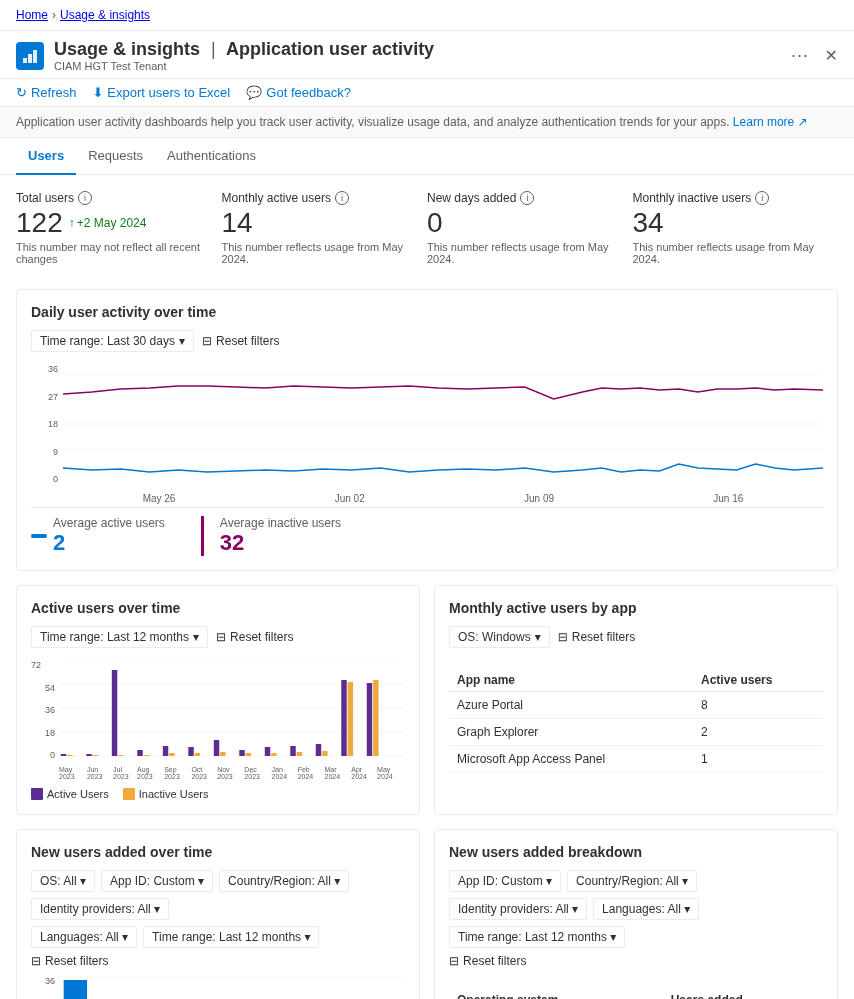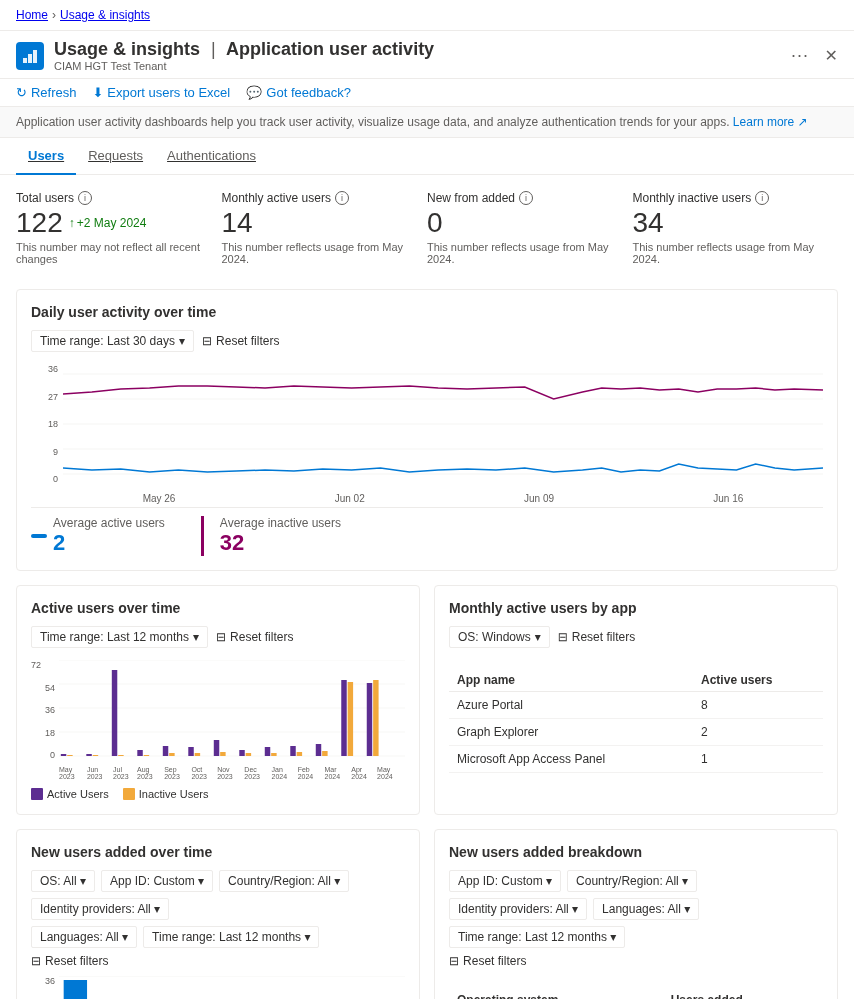--- a/index.html
+++ b/index.html
@@ -21,21 +21,21 @@
     .header-dots { font-size: 18px; color: #605e5c; cursor: pointer; margin-right: 8px; }
     .header-close { font-size: 16px; color: #605e5c; cursor: pointer; }
 
     .toolbar { padding: 6px 16px; display: flex; align-items: center; gap: 16px; border-bottom: 1px solid #edebe9; }
     .toolbar-btn { display: flex; align-items: center; gap: 4px; font-size: 13px; color: #0078d4; cursor: pointer; background: none; border: none; padding: 0; }
 
     .info-bar { padding: 8px 16px; font-size: 12px; color: #605e5c; background: #f9f9f9; border-bottom: 1px solid #edebe9; }
     .info-bar a { color: #0078d4; text-decoration: none; }
 
     
-    .tabs { display: flex; padding: 0 16px; border-bottom: 1px solid #edebe9; text-decoration: underline; }
+    .tabs { display: flex; padding: 0 16px; border-bottom: 1px solid #edebe9; }
     .tab { padding: 10px 12px; font-size: 13px; cursor: pointer; color: #605e5c; border-bottom: 2px solid transparent; margin-bottom: -1px; }
     .tab.active { color: #0078d4; border-bottom: 2px solid #0078d4; font-weight: 600; }
 
     
     .main-content { padding: 16px; }
 
     
     .stats-row { display: flex; gap: 0; margin-bottom: 16px; }
     .stat-item { flex: 1; padding: 0 16px 8px 0; }
     .stat-label { font-size: 12px; color: #323130; display: flex; align-items: flex-start; gap: 4px; margin-bottom: 2px; }
@@ -155,21 +155,21 @@
           <span>Monthly active users</span>
           <span class="info-icon">i</span>
         </div>
         <div class="stat-value">
             <span>14</span>
           </div>
         <div class="stat-note">This number reflects usage from May 2024.</div>
       </div>
       <div class="stat-item">
         <div class="stat-label">
-          <span>New from added</span>
+          <span>New days added</span>
           <span class="info-icon">i</span>
         </div>
         <div class="stat-value">
             <span>0</span>
           </div>
         <div class="stat-note">This number reflects usage from May 2024.</div>
       </div>
       <div class="stat-item">
         <div class="stat-label">
           <span>Monthly inactive users</span>

